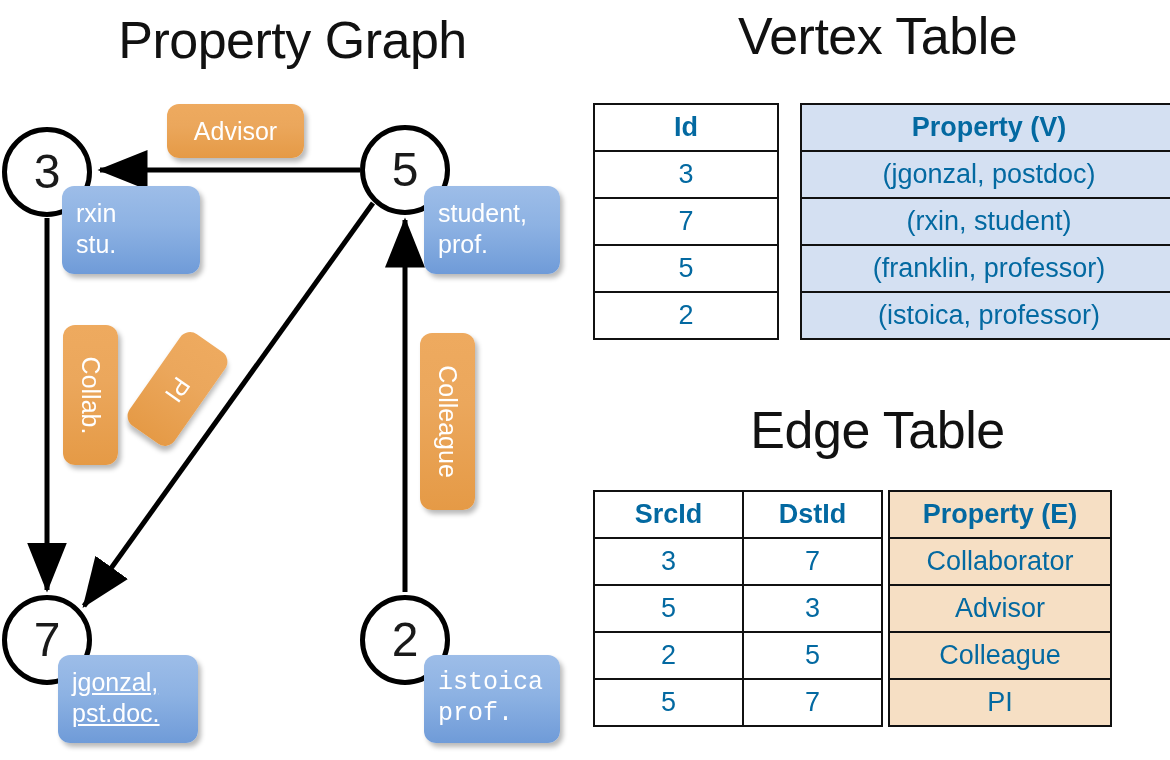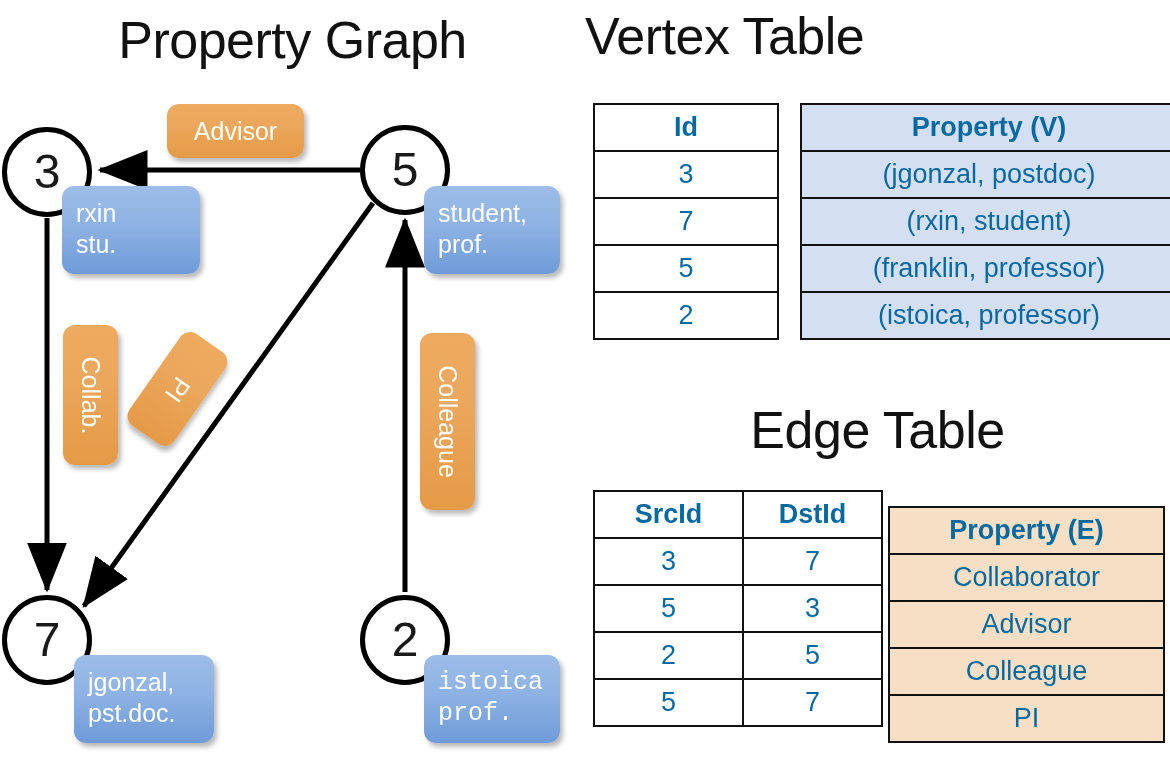--- a/index.html
+++ b/index.html
@@ -15,21 +15,21 @@
   
   .title{
     position:absolute;
     font-family:"Liberation Sans", sans-serif;
     font-weight:300;
     color:#111111;
     white-space:nowrap;
     letter-spacing:-0.5px;
   }
   #pg-title{left:0;top:8px;width:585px;text-align:center;font-size:52px;line-height:64px;}
-  #vt-title{left:585px;top:4px;width:585px;text-align:left;font-size:52px;line-height:64px;}
+  #vt-title{left:585px;top:4px;width:585px;text-align:center;font-size:52px;line-height:64px;}
   #et-title{left:585px;top:398px;width:585px;text-align:center;font-size:52px;line-height:64px;}
 
   
   #graph{position:absolute;left:0;top:0;width:585px;height:760px;}
   #graph svg{position:absolute;left:0;top:0;}
 
   .node-circle{
     position:absolute;
     width:90px;height:90px;
     border:5px solid #000;
@@ -124,21 +124,21 @@
     <div class="prop-box" style="left:62px;top:186px;width:138px;height:88px;">
       <div>rxin</div>
       <div>stu.</div>
     </div>
 
     <div class="prop-box" style="left:424px;top:186px;width:136px;height:88px;">
       <div>student,</div>
       <div>prof.</div>
     </div>
 
-    <div class="prop-box" style="left:74px;top:655px;width:140px;height:88px;">
+    <div class="prop-box" style="left:58px;top:655px;width:140px;height:88px;text-decoration:underline;">
       <div>jgonzal,</div>
       <div>pst.doc.</div>
     </div>
 
     <div class="prop-box" style="left:424px;top:655px;width:136px;height:88px;font-family:Liberation Mono, monospace;">
       <div>istoica</div>
       <div>prof.</div>
     </div>
 
     <div class="edge-box" style="left:167px;top:104px;width:137px;height:54px;">
@@ -223,21 +223,21 @@
           <td>2</td>
           <td>5</td>
         </tr>
         <tr>
           <td>5</td>
           <td>7</td>
         </tr>
       </tbody>
     </table>
 
-    <table class="tbl" style="left:888px;top:506px;width:277px;">
+    <table class="tbl" style="left:888px;top:490px;width:224px;">
       <tbody>
         <tr>
           <td class="hdr orange">Property (E)</td>
         </tr>
         <tr>
           <td class="orange">Collaborator</td>
         </tr>
         <tr>
           <td class="orange">Advisor</td>
         </tr>

